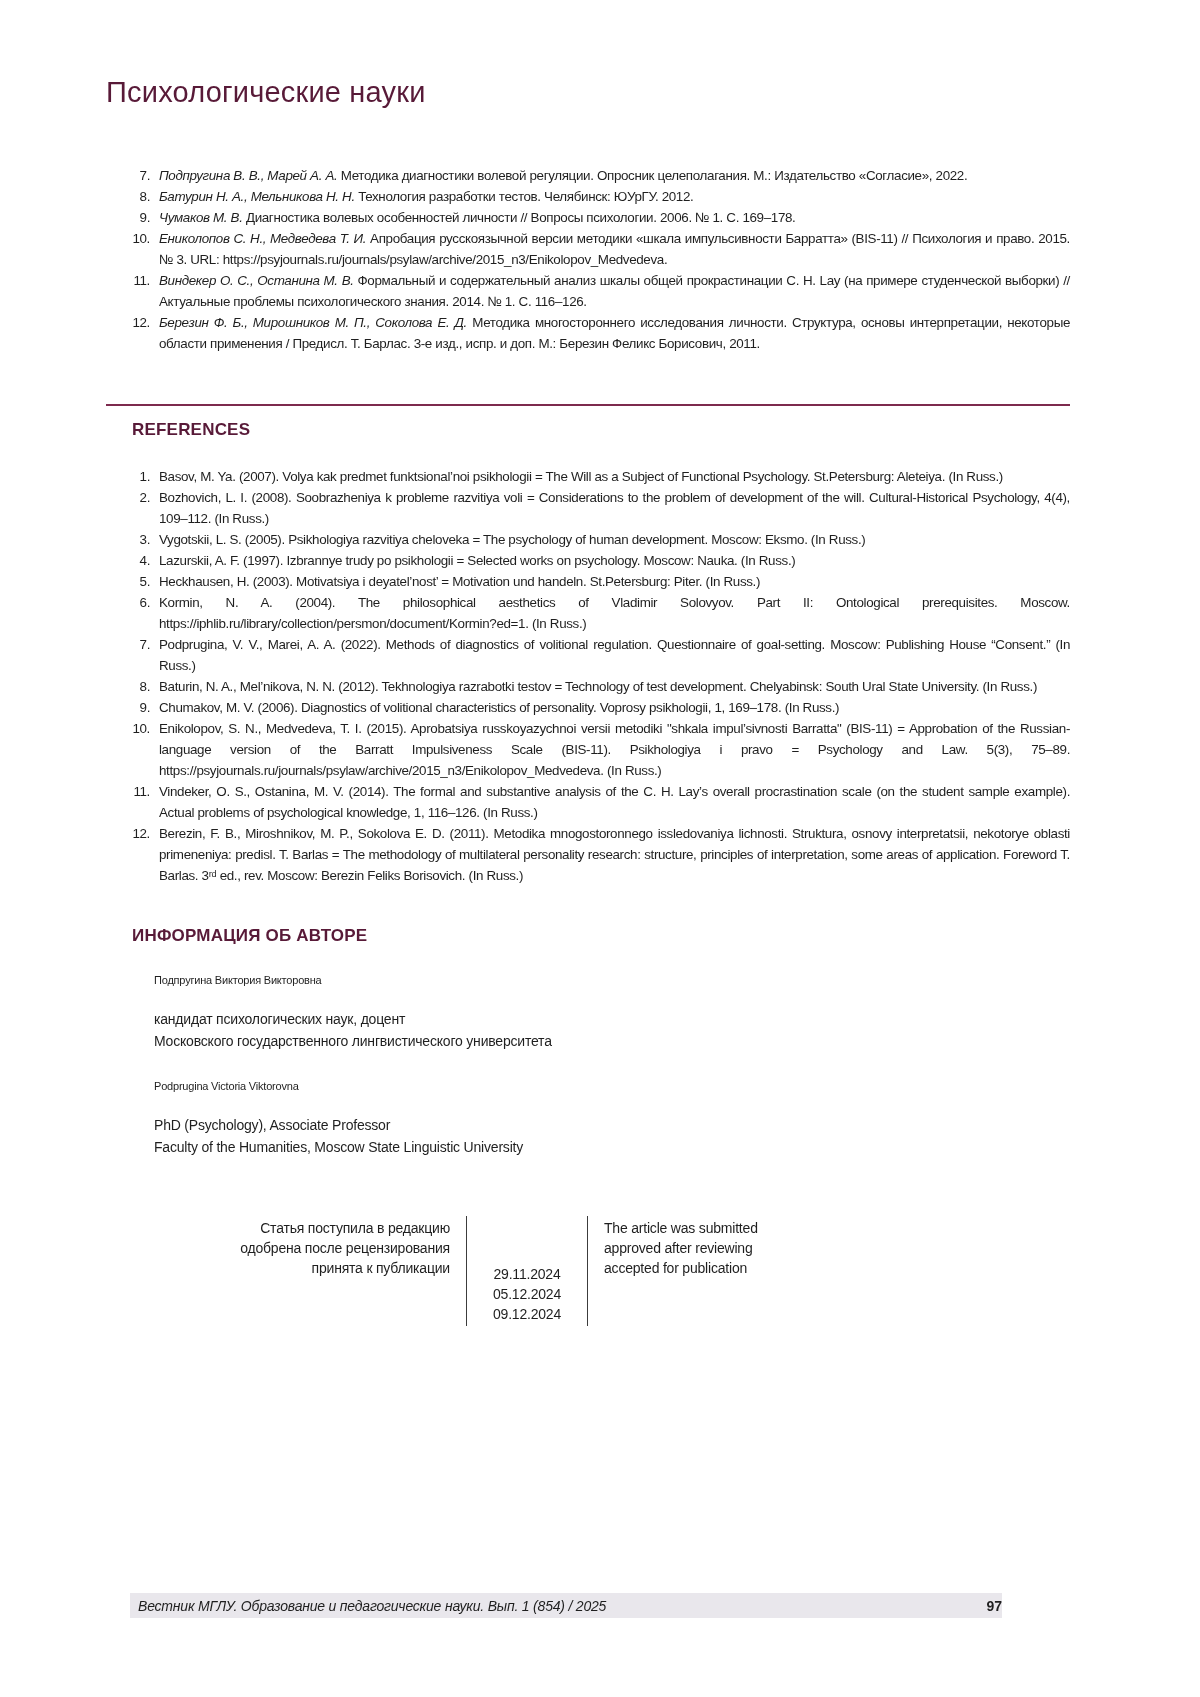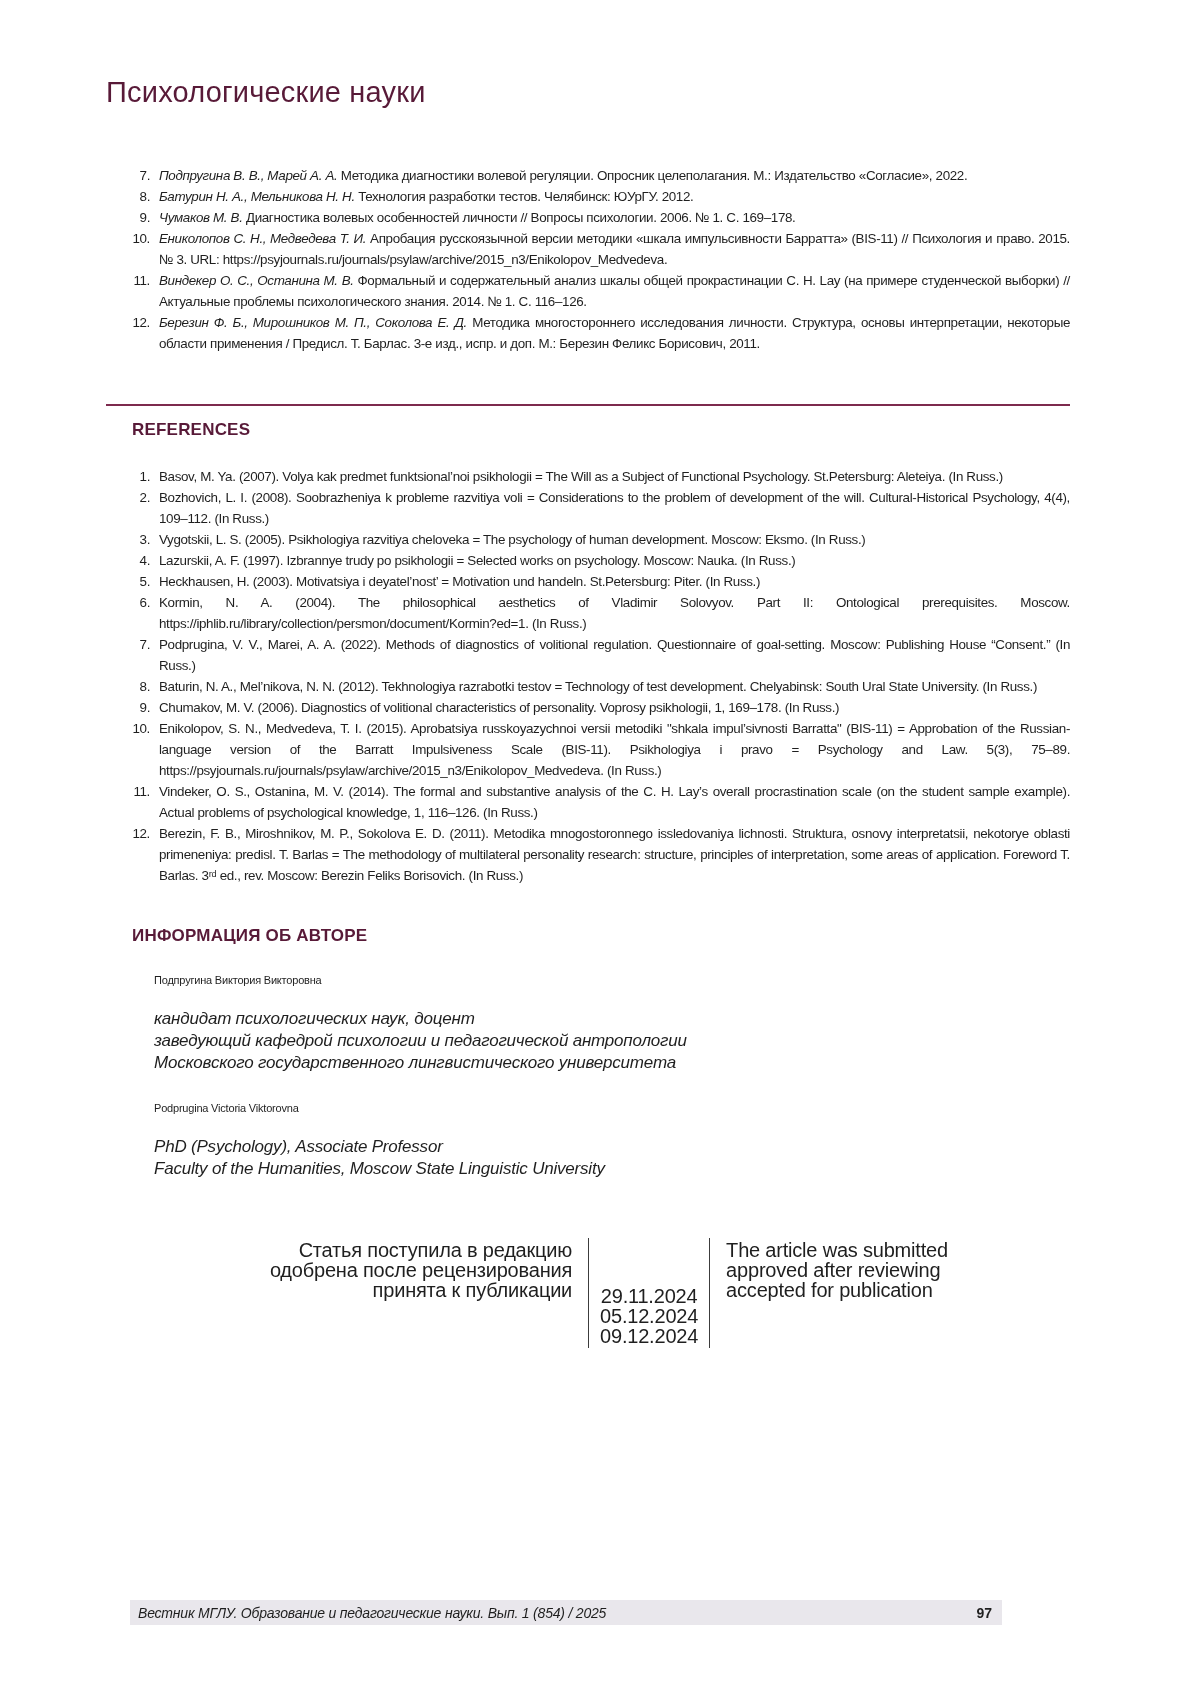--- a/index.html
+++ b/index.html
@@ -24,32 +24,32 @@
   .ref-num{flex:none;width:44px;text-align:right;padding-right:9px;}
   .ref-text{flex:1;text-align:justify;}
   .ref-text i{font-style:italic;}
   .rule{border:none;border-top:2px solid var(--rule);margin:50px 0 0 0;}
   .section-heading{
     color:var(--accent);font-weight:bold;font-size:17px;
     margin:14px 0 26px 26px;letter-spacing:0.2px;
   }
   .author-block{margin-left:48px;}
   .author-name{font-weight:normal;font-size:11px;margin:28px 0 0 0;letter-spacing:-0.2px;}
-  .author-lines{margin:22px 0 0 0;font-size:17px;line-height:22px;letter-spacing:-0.2px;font-style:italic;}
+  .author-lines{margin:22px 0 0 0;font-size:14px;line-height:22px;letter-spacing:-0.2px;}
   .author-heading-2{margin-top:44px;}
-  .submission{display:flex;margin-top:60px;font-size:20px;line-height:20px;letter-spacing:-0.2px;justify-content:center;}
+  .submission{display:flex;margin-top:60px;font-size:14px;line-height:20px;letter-spacing:-0.2px;}
   .sub-col-ru{width:360px;text-align:right;padding-right:16px;box-sizing:border-box;}
   .sub-sep{width:0;border-left:1px solid #3c3c3c;margin:-2px 0;}
   .sub-col-date{width:120px;text-align:center;box-sizing:border-box;margin-top:46px;}
   .sub-col-en{padding-left:16px;text-align:left;}
   .footer-bar{
     position:absolute;left:130px;top:1593px;width:872px;height:25px;
     background:var(--footer-bg);box-sizing:border-box;
     display:flex;justify-content:space-between;align-items:center;
-    padding:0 10px 0 8px;font-size:14px;margin-top:7px;
+    padding:0 0 0 8px;font-size:14px;
   }
   .footer-journal{font-style:italic;letter-spacing:-0.2px;}
   .footer-page{font-weight:bold;}
 </style>
 </head>
 <body>
 
 <div class="content">
 
   <h1 class="page-title">Психологические науки</h1>
@@ -134,21 +134,20 @@
       <span class="ref-num">12.</span>
       <span class="ref-text">Berezin, F. B., Miroshnikov, M. P., Sokolova E. D. (2011). Metodika mnogostoronnego issledovaniya lichnosti. Struktura, osnovy interpretatsii, nekotorye oblasti primeneniya: predisl. T. Barlas = The methodology of multilateral personality research: structure, principles of interpretation, some areas of application. Foreword T. Barlas. 3ʳᵈ ed., rev. Moscow: Berezin Feliks Borisovich. (In Russ.)</span>
     </div>
   </div>
 
   <div class="section-heading" style="margin-top:40px;">ИНФОРМАЦИЯ ОБ АВТОРЕ</div>
   <div class="author-block">
     <div class="author-name">Подпругина Виктория Викторовна</div>
     <div class="author-lines">
       <div>кандидат психологических наук, доцент</div>
-      <div>заведующий кафедрой психологии и педагогической антропологии</div>
       <div>Московского государственного лингвистического университета</div>
     </div>
   </div>
 
   <div class="author-block">
     <div class="author-name">Podprugina Victoria Viktorovna</div>
     <div class="author-lines">
       <div>PhD (Psychology), Associate Professor</div>
       <div>Faculty of the Humanities, Moscow State Linguistic University</div>
     </div>

